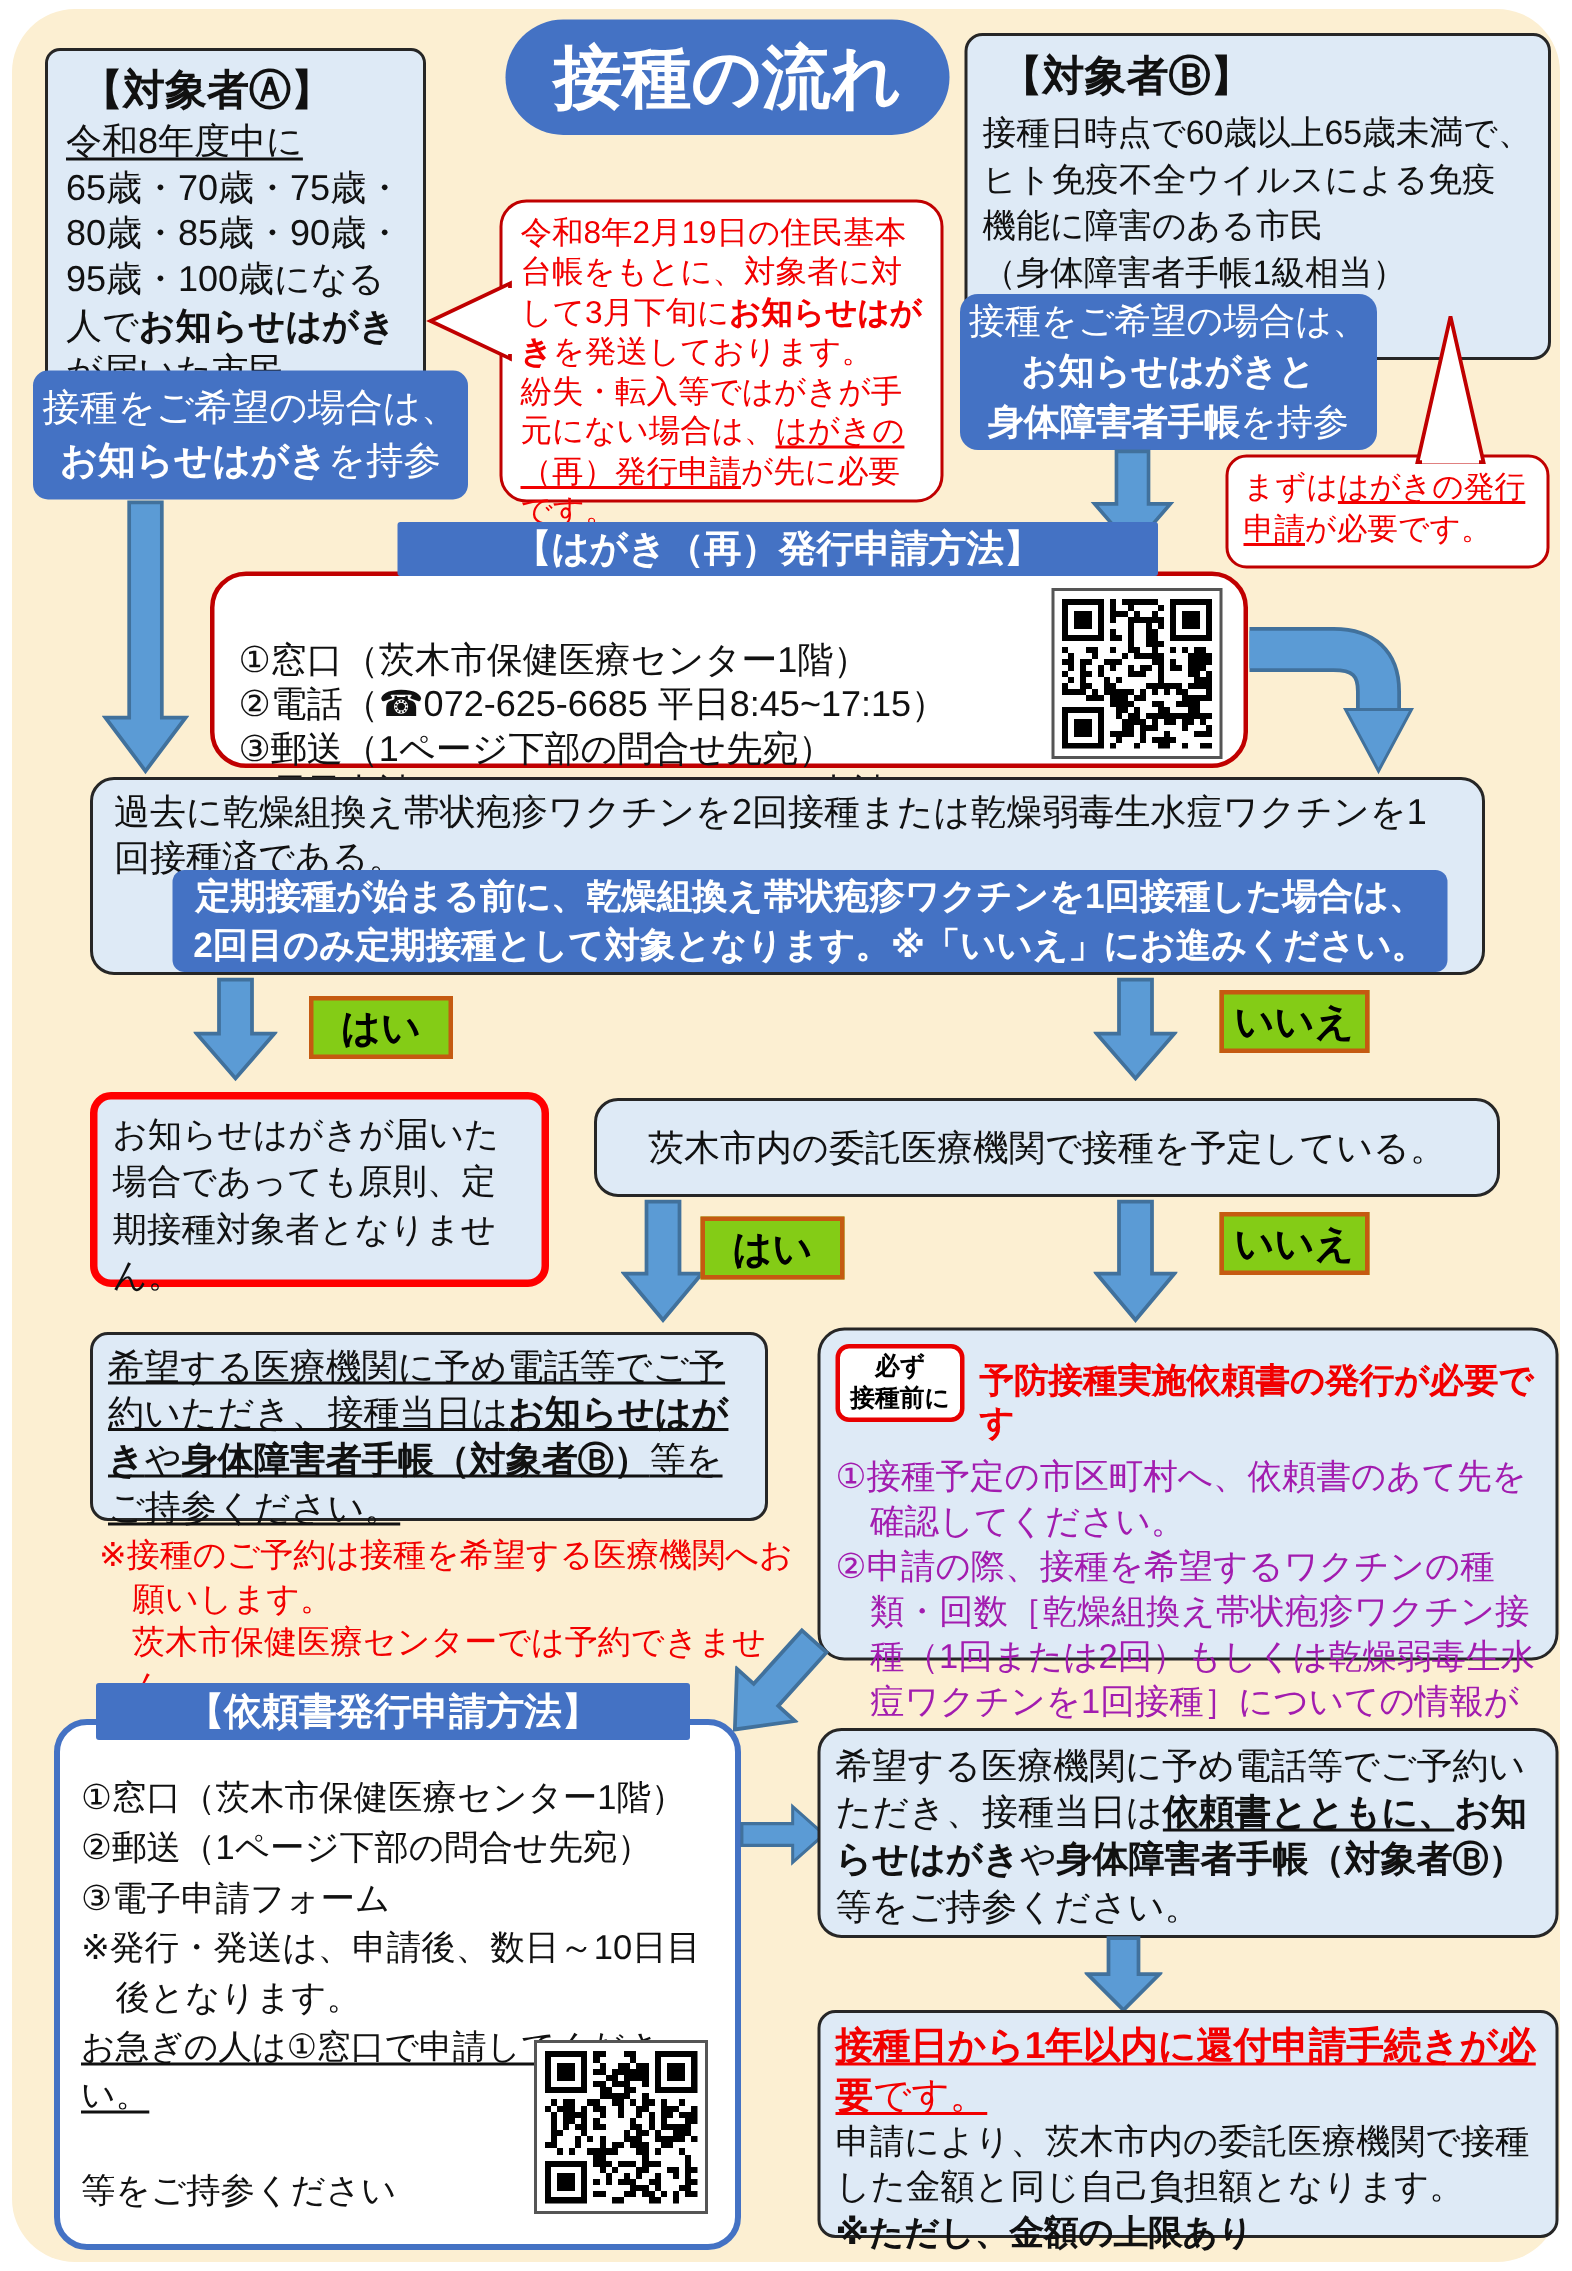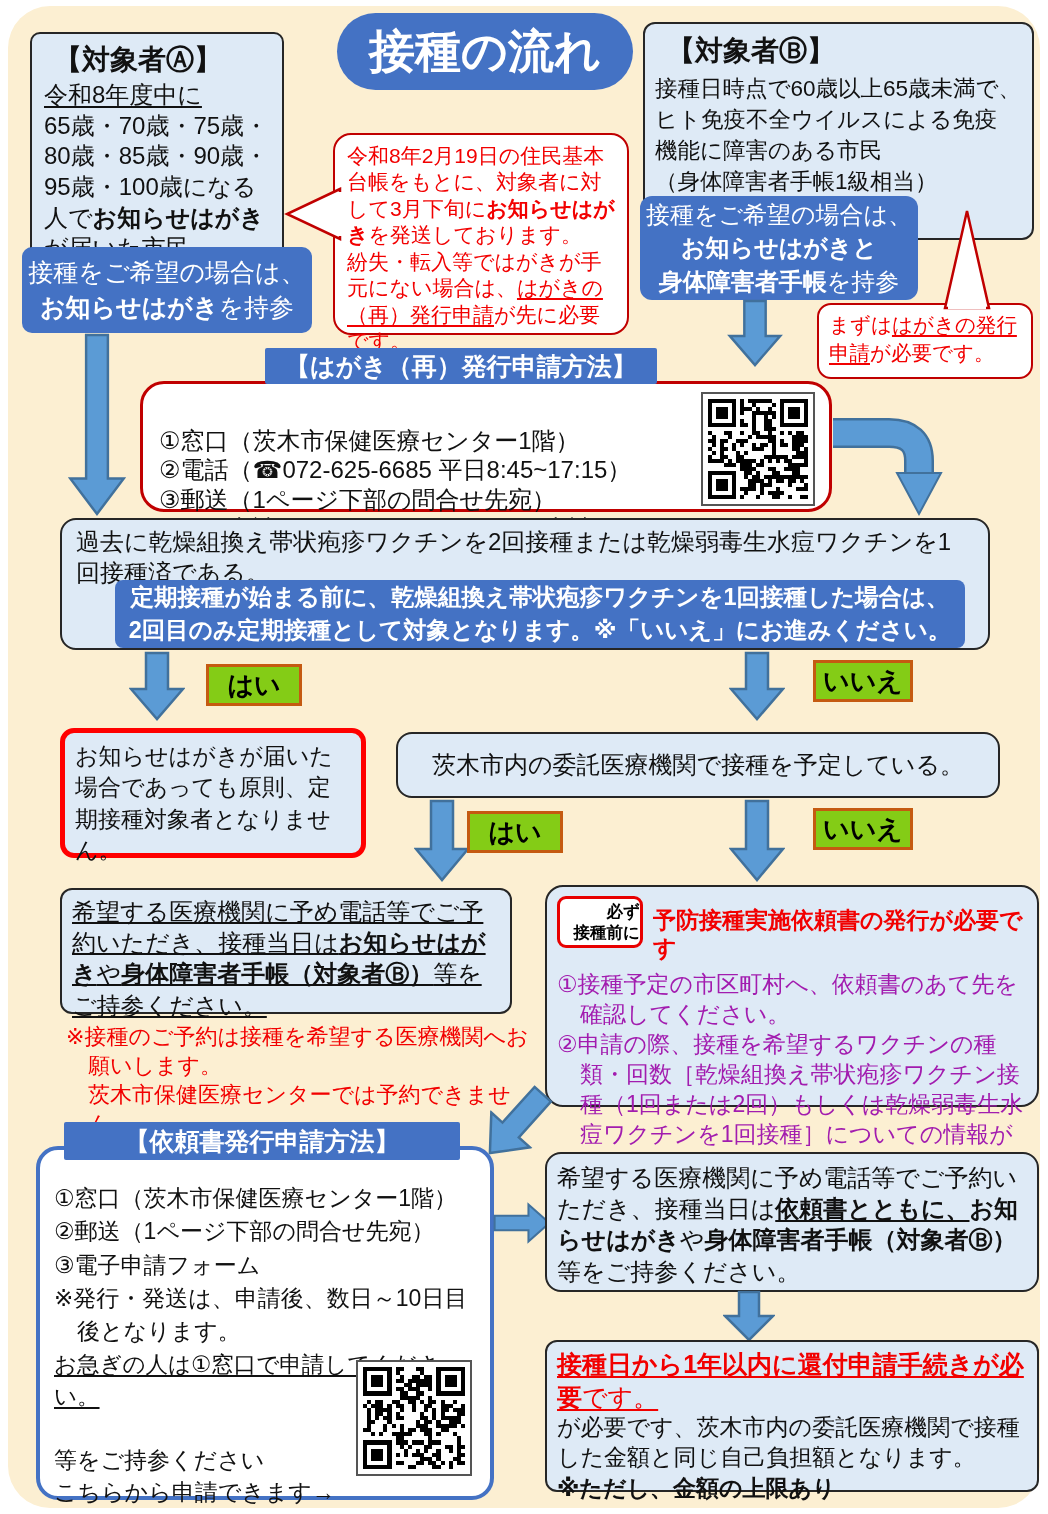--- a/index.html
+++ b/index.html
@@ -327,21 +327,21 @@
             <rect x="2" y="2" width="3" height="3" fill="#000"></rect>
             <rect x="18" y="0" width="7" height="7" fill="#000"></rect>
             <rect x="19" y="1" width="5" height="5" fill="#fff"></rect>
             <rect x="20" y="2" width="3" height="3" fill="#000"></rect>
             <rect x="0" y="18" width="7" height="7" fill="#000"></rect>
             <rect x="1" y="19" width="5" height="5" fill="#fff"></rect>
             <rect x="2" y="20" width="3" height="3" fill="#000"></rect>
           </svg></div>
     </div>
   </div>
-  <div class="abs titlebar" style="left:265px;top:348px;width:392px;height:36px;font-size:25px;line-height:36px;border-radius:2px;">
+  <div class="abs titlebar" style="left:265px;top:348px;width:507px;height:36px;font-size:25px;line-height:36px;border-radius:2px;">
     <span>【はがき（再）発行申請方法】</span>
   </div>
 
   <svg class="abs" style="left:831px;top:417px;width:112px;height:100px;" viewBox="0 0 112 100">
     <path d="M2,16 H58 Q88,16 88,44 V58" fill="none" stroke="#41719C" stroke-width="30"></path>
     <path d="M2,16 H58 Q88,16 88,44 V58" fill="none" stroke="#5B9BD5" stroke-width="25"></path>
     <polygon points="66,56 110,56 88,97" fill="#5B9BD5" stroke="#41719C" stroke-width="2"></polygon>
   </svg>
 
   <div class="abs panel" style="left:60px;top:518px;width:930px;height:132px;border-radius:16px;padding:6px 14px;font-size:24px;line-height:1.3;">
@@ -390,21 +390,21 @@
 
   <div class="abs panel" style="left:60px;top:888px;width:452px;height:126px;border-radius:12px;padding:6px 10px;font-size:24px;line-height:1.3;text-decoration:underline;">
     <span>希望する医療機関に予め電話等でご予約いただき、接種当日は</span><span class="b">お知らせはがき</span><span>や</span><span class="b">身体障害者手帳（対象者Ⓑ）</span><span>等をご持参ください。</span>
   </div>
   <div class="abs" style="left:66px;top:1022px;width:472px;color:#F20000;font-size:22px;line-height:1.32;">
     <p class="hang">※接種のご予約は接種を希望する医療機関へお願いします。</p>
     <p style="padding-left:1em;">茨木市保健医療センターでは予約できません。</p>
   </div>
 
   <div class="abs panel" style="left:545px;top:885px;width:494px;height:222px;border-radius:18px;padding:8px 10px 6px 10px;">
-    <div class="abs" style="left:10px;top:9px;width:86px;height:52px;background:#fff;border:3.5px solid #E80000;border-radius:9px;box-sizing:border-box;display:flex;flex-direction:column;align-items:flex-end;justify-content:center;font-weight:bold;font-size:16.5px;line-height:1.3;color:#000;">
+    <div class="abs" style="left:10px;top:9px;width:86px;height:52px;background:#fff;border:3.5px solid #E80000;border-radius:9px;box-sizing:border-box;display:flex;flex-direction:column;align-items:center;justify-content:center;font-weight:bold;font-size:16.5px;line-height:1.3;color:#000;">
       <span>必ず</span>
       <span>接種前に</span>
     </div>
     <div class="b" style="margin-left:96px;color:#F20000;font-size:23px;line-height:1.2;padding-top:12px;min-height:48px;">予防接種実施依頼書の発行が必要です</div>
     <div style="font-size:23px;line-height:1.3;margin-top:8px;color:#a21caf;">
       <p class="hang">①接種予定の市区町村へ、依頼書のあて先を確認してください。</p>
       <p class="hang">②申請の際、接種を希望するワクチンの種類・回数［乾燥組換え帯状疱疹ワクチン接種（1回または2回）もしくは乾燥弱毒生水痘ワクチンを1回接種］についての情報が必要です。</p>
     </div>
   </div>
 
@@ -417,21 +417,20 @@
   <div class="abs" style="left:36px;top:1146px;width:458px;height:354px;background:#fff;border:4px solid #4472C4;border-radius:22px;box-sizing:border-box;padding:32px 8px 10px 14px;">
     <div style="font-size:23px;line-height:1.45;color:#111;">
       <div>①窓口（茨木市保健医療センター1階）</div>
       <div>②郵送（1ページ下部の問合せ先宛）</div>
       <div>③電子申請フォーム</div>
       <p class="hang">※発行・発送は、申請後、数日～10日目後となります。</p>
       <div class="u" style="font-size:22.5px;">お急ぎの人は①窓口で申請してください。</div>
     </div>
     <div style="font-size:23px;line-height:1.4;margin-top:30px;color:#111;">
       <div>等をご持参ください</div>
-      <div>こちらから申請できます→</div>
     </div>
     <div class="abs qr" style="right:18px;bottom:20px;width:116px;height:116px;">
       <div class="qr-modules"><svg viewBox="0 0 25 25" width="100%" height="100%" shape-rendering="crispEdges">
             <rect width="25" height="25" fill="#fff"></rect>
             <rect x="8" y="0" width="1" height="1" fill="#000"></rect>
             <rect x="9" y="0" width="1" height="1" fill="#000"></rect>
             <rect x="13" y="0" width="1" height="1" fill="#000"></rect>
             <rect x="14" y="0" width="1" height="1" fill="#000"></rect>
             <rect x="8" y="1" width="1" height="1" fill="#000"></rect>
             <rect x="14" y="1" width="1" height="1" fill="#000"></rect>
@@ -662,17 +661,17 @@
   </div>
 
   <svg class="abs" style="left:723px;top:1290px;width:52px;height:52px;" viewBox="0 0 52 52">
     <polygon points="16,2 36,2 36,26 50,26 26,50 2,26 16,26" fill="#5B9BD5" stroke="#41719C" stroke-width="2.5"></polygon>
   </svg>
 
   <div class="abs panel" style="left:545px;top:1340px;width:494px;height:152px;border-radius:12px;padding:6px 10px;">
     <div style="color:#F20000;font-size:25px;line-height:1.3;">
       <span class="u"><span class="b">接種日から1年以内に還付申請手続きが必要</span><span>です。</span></span>
     </div>
-    <div style="font-size:23px;line-height:1.3;color:#111;">が必要です、茨木市内の委託医療機関で接種した金額と同じ自己負担額となります。</div>
+    <div style="font-size:23px;line-height:1.3;color:#111;">申請により、茨木市内の委託医療機関で接種した金額と同じ自己負担額となります。</div>
     <div class="b" style="font-size:23px;line-height:1.35;color:#111;">※ただし、金額の上限あり</div>
   </div>
 
 </div>
 
 </body></html>

